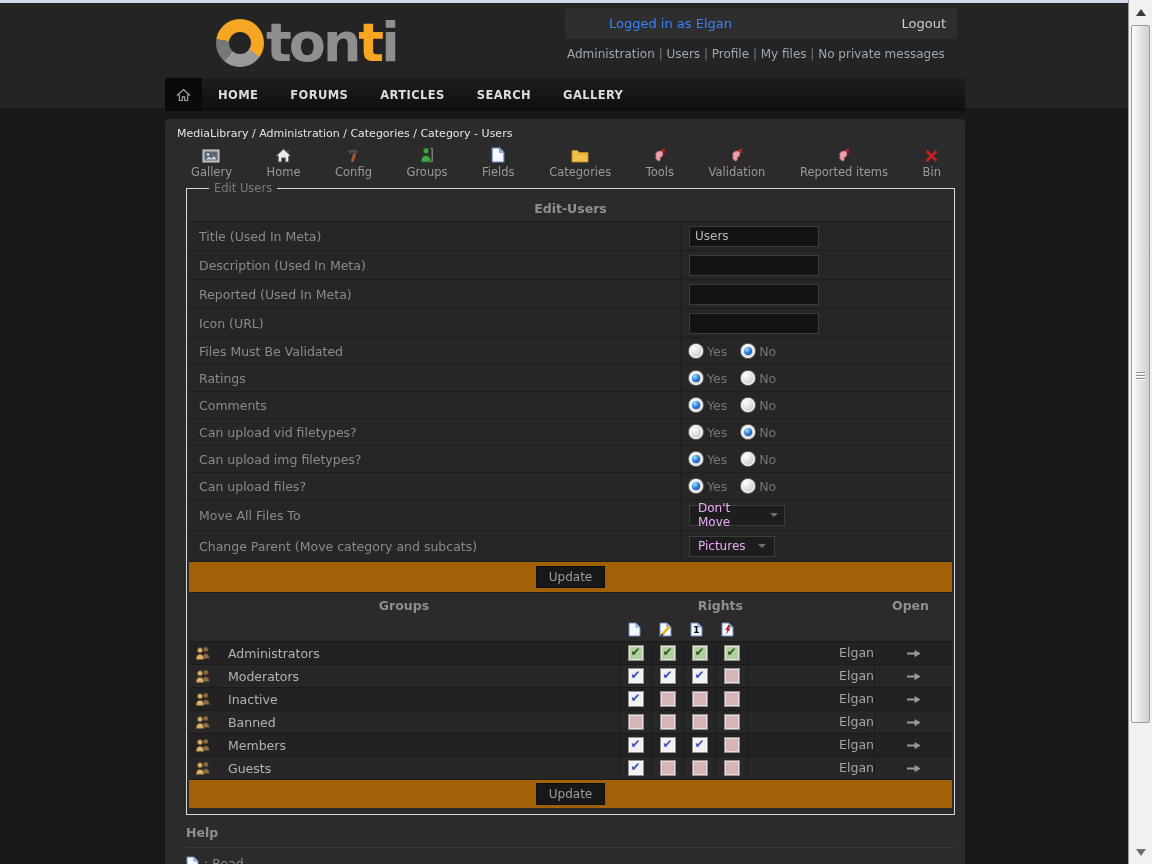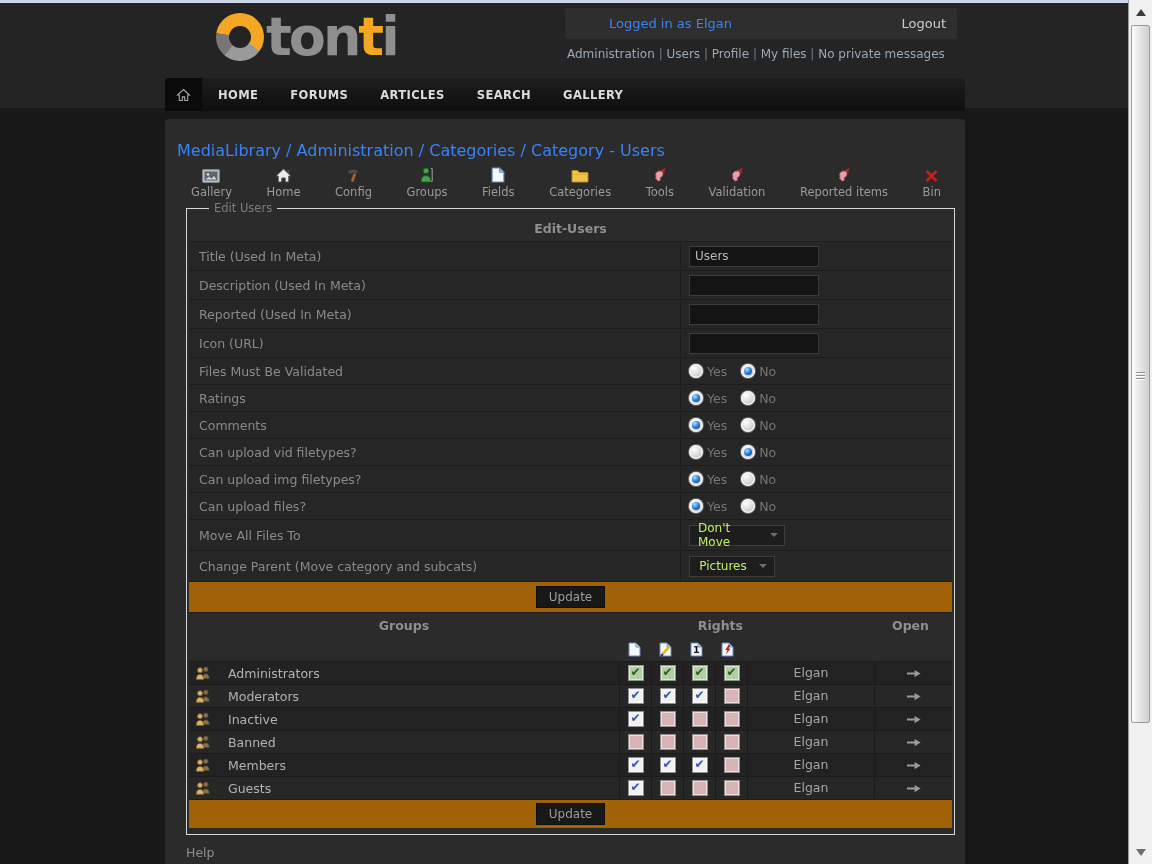--- a/index.html
+++ b/index.html
@@ -6,21 +6,21 @@
   body{
     width:1152px;height:864px;position:relative;overflow:hidden;
     background:#171717;
     font-family:"DejaVu Sans","Liberation Sans",sans-serif;
   }
   .top-strip{position:absolute;top:0;left:0;width:1152px;height:3px;background:#ccd7e8;}
   .page{position:absolute;top:3px;left:0;width:1128px;height:861px;background:#181818;}
   .header-band{position:absolute;top:0;left:0;width:1128px;height:105px;background:#242424;}
 
   
-  .logo{position:absolute;left:216px;top:4px;height:60px;display:flex;align-items:center;}
+  .logo{position:absolute;left:216px;top:16px;height:60px;display:flex;}
   .logo-ring{width:48px;height:48px;border-radius:50%;position:relative;
     background:conic-gradient(from -80deg,#f5a623 0deg 205deg,#9a9a9a 205deg 300deg,#777 300deg 360deg);}
   .logo-ring::after{content:"";position:absolute;inset:13px;border-radius:50%;background:#242424;}
   .logo-text{font-size:54px;font-weight:bold;letter-spacing:-3px;line-height:48px;margin-left:2px;}
   .lt-gray{color:#8f8f8f;} .lt-orange{color:#f5a623;}
 
   
   .user-box{position:absolute;left:565px;top:5px;width:392px;height:31px;background:#2e2e2e;border-radius:2px;
     display:flex;align-items:center;justify-content:space-between;padding:0 11px;box-sizing:border-box;}
   .user-box .uname{color:#3b82f6;font-size:13px;margin-left:33px;}
@@ -31,21 +31,21 @@
 
   
   .nav{position:absolute;left:165px;top:75px;width:800px;height:33px;
     background:linear-gradient(#1e1e1e,#0e0e0e);border-radius:3px 3px 0 0;display:flex;align-items:stretch;}
   .nav-home{width:37px;background:#0a0a0a;display:flex;align-items:center;justify-content:center;border-radius:3px 0 0 0;}
   .nav a{display:flex;align-items:center;padding:0 16px;color:#dcdcdc;font-size:11.5px;font-weight:bold;
     letter-spacing:.4px;text-decoration:none;}
 
   
   .panel{position:absolute;left:165px;top:116px;width:800px;height:748px;background:#2b2b2b;border-radius:4px 4px 0 0;box-sizing:border-box;}
-  .breadcrumb{padding:22px 0 0 12px;color:#3b82f6;font-size:16px;}
+  .breadcrumb{padding:8px 0 0 12px;color:#e5e5e5;font-size:11px;}
   .toolbar{display:flex;justify-content:space-between;align-items:flex-end;margin:7px 24px 0 26px;}
   .tb-item{display:flex;flex-direction:column;align-items:center;gap:2px;cursor:pointer;}
   .tb-item .lbl{color:#9a9a9a;font-size:11.5px;white-space:nowrap;}
 
   fieldset.editbox{margin:2px 10px 0 21px;border:1px solid #d8d8d8;padding:0 2px 6px 2px;}
   fieldset.editbox legend{color:#7c7c7c;font-size:11.5px;padding:0 5px;margin-left:20px;}
 
   .ftitle{height:26px;display:flex;align-items:center;justify-content:center;
     color:#8f8f8f;font-weight:bold;font-size:12.5px;}
 
@@ -61,22 +61,22 @@
 
   .radio{width:14px;height:14px;border-radius:50%;display:inline-block;position:relative;
     background:radial-gradient(circle at 35% 30%,#ffffff,#d6d6d6 55%,#9a9a9a);
     box-shadow:0 0 0 1px #636363, inset 0 0 0 1.5px #f2f2f2;cursor:pointer;}
   .frow[data-sel="yes"] .radio.yes::after,
   .frow[data-sel="no"] .radio.no::after{
     content:"";position:absolute;inset:3px;border-radius:50%;
     background:radial-gradient(circle at 35% 30%,#a5e2ff,#1f74d4 55%,#0a3d8f);}
   .rlabel{color:#767676;font-size:12.5px;margin:0 14px 0 4px;}
 
-  .fselect{display:inline-flex;align-items:center;justify-content:center;background:#1d1d1d;
-    border:1px solid #3d3d3d;height:21px;padding:0 6px 0 8px;color:#bef264;font-size:12px;cursor:pointer;box-sizing:border-box;}
+  .fselect{display:inline-flex;align-items:center;justify-content:flex-start;background:#1d1d1d;
+    border:1px solid #3d3d3d;height:21px;padding:0 6px 0 8px;color:#f0abfc;font-size:12px;cursor:pointer;box-sizing:border-box;}
   .fselect .arr{width:0;height:0;border:4px solid transparent;border-top-color:#6e6e6e;margin:4px 0 0 12px;}
   .sel-move{width:96px;} .sel-parent{width:86px;}
 
   .update-row{height:30px;display:flex;align-items:center;justify-content:center;background:#a16207;border-top:1px solid #1d1d1d;}
   button.update{background:#181818;color:#9c9c9c;border:1px solid #0e0e0e;font-size:12px;padding:3px 12px;
     font-family:inherit;cursor:pointer;}
 
   
   .ghead{display:flex;height:24px;align-items:center;border-top:1px solid #1d1d1d;background:#2b2b2b;
     color:#8f8f8f;font-weight:bold;font-size:12.5px;}
@@ -85,35 +85,35 @@
   .ghead .c-owner{flex:0 0 126px;}
   .ghead .c-open{flex:1;text-align:center;}
   .gicons{display:flex;height:24px;align-items:center;background:#2b2b2b;}
   .gicons .c-name{flex:0 0 430px;}
   .gicons .ic{flex:0 0 31px;display:flex;justify-content:center;}
   .grow{display:flex;height:22px;align-items:center;border-top:1px solid #1b1b1b;font-size:12.5px;}
   .grow:nth-child(odd){background:#222222;}
   .grow:nth-child(even){background:#272727;}
   .grow .c-name{flex:0 0 430px;display:flex;align-items:center;gap:18px;padding-left:6px;box-sizing:border-box;color:#b2b2b2;}
   .grow .c-cb{flex:0 0 31px;display:flex;justify-content:center;border-left:1px solid #1b1b1b;align-self:stretch;align-items:center;}
-  .grow .c-owner{flex:0 0 126px;text-align:center;color:#a5a5a5;border-left:1px solid #1b1b1b;align-self:stretch;line-height:22px;}
+  .grow .c-owner{flex:0 0 126px;text-align:right;color:#a5a5a5;border-left:1px solid #1b1b1b;align-self:stretch;line-height:22px;}
   .grow .c-open{flex:1;display:flex;justify-content:center;border-left:1px solid #1b1b1b;align-self:stretch;align-items:center;cursor:pointer;}
 
   .cb{width:14px;height:14px;display:inline-block;border:1px solid #8f8f8f;box-sizing:content-box;
     box-shadow:inset 0 0 0 1px rgba(255,255,255,.55);
     font-size:12px;line-height:13px;text-align:center;font-weight:bold;cursor:default;}
   .cb[data-state="g"]{background:#b3d0a3;}
   .cb[data-state="g"]::after{content:"\2714";color:#2d5a2d;}
   .cb[data-state="b"]{background:#f1f1f1;}
   .cb[data-state="b"]::after{content:"\2714";color:#3a52bd;}
   .cb[data-state="u"]{background:#d7b5b5;}
 
   
   .help{margin:10px 10px 0 21px;}
-  .help .htitle{color:#8f8f8f;font-weight:normal;font-size:12.5px;padding-bottom:15px;border-bottom:1px solid #3a3a3a;}
+  .help .htitle{color:#8f8f8f;font-weight:bold;font-size:12.5px;padding-bottom:7px;border-bottom:1px solid #3a3a3a;}
   .help .hitem{display:flex;align-items:center;gap:5px;color:#8a8a8a;font-size:12.5px;margin-top:8px;}
 
   
   .scrollbar{position:absolute;right:0;top:0;width:24px;height:864px;background:#f1f1f1;border-left:1px solid #9a9a9a;box-sizing:border-box;}
   .sb-up{position:absolute;top:4px;left:3px;width:17px;height:16px;display:flex;align-items:center;justify-content:center;cursor:pointer;}
   .sb-up .t{width:0;height:0;border:5px solid transparent;border-bottom:7px solid #3c3c3c;margin-top:-5px;}
   .sb-thumb{position:absolute;top:25px;left:2px;width:19px;height:698px;border:1px solid #9a9a9a;border-radius:2px;
     background:linear-gradient(to right,#fdfdfd,#e9e9e9 40%,#cfcfcf);box-sizing:border-box;cursor:pointer;}
   .sb-grip{position:absolute;top:346px;left:4px;width:9px;}
   .sb-grip div{height:1px;background:#8f8f8f;border-bottom:1px solid #fff;margin-bottom:1px;}

